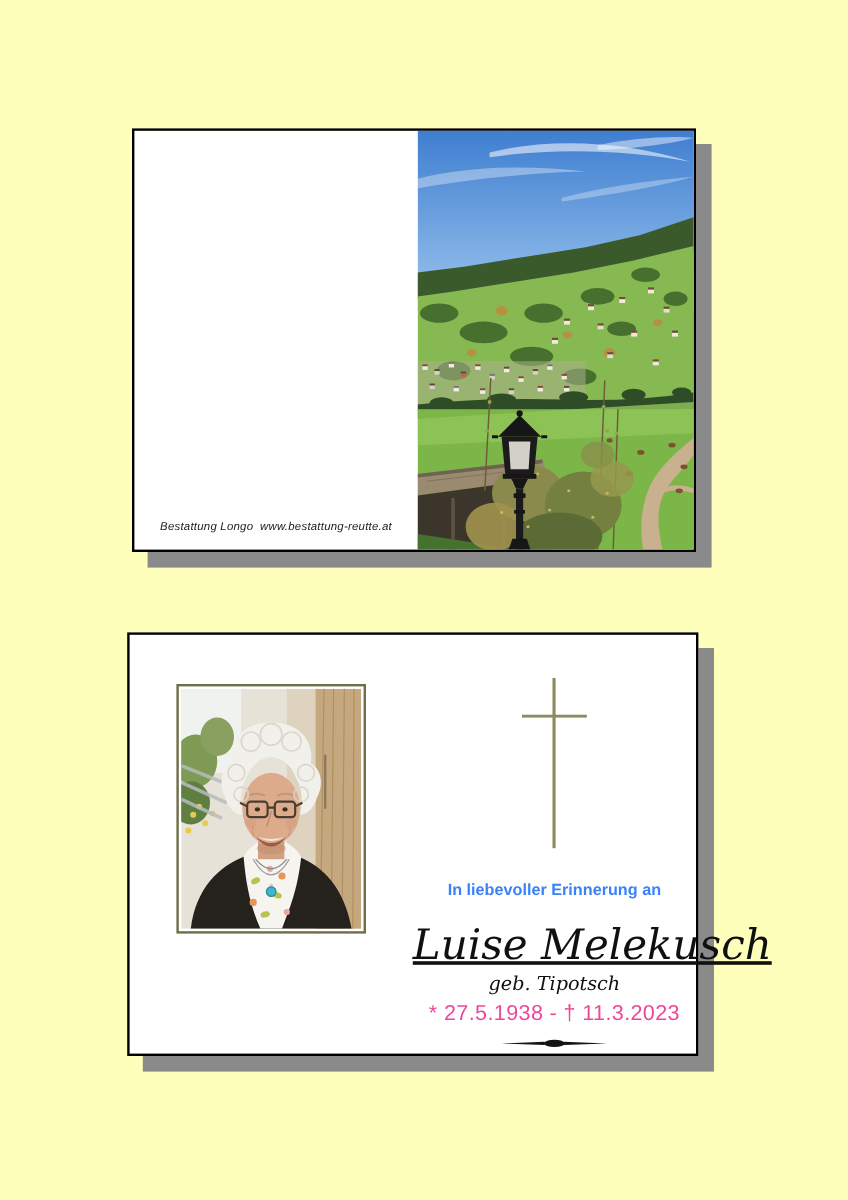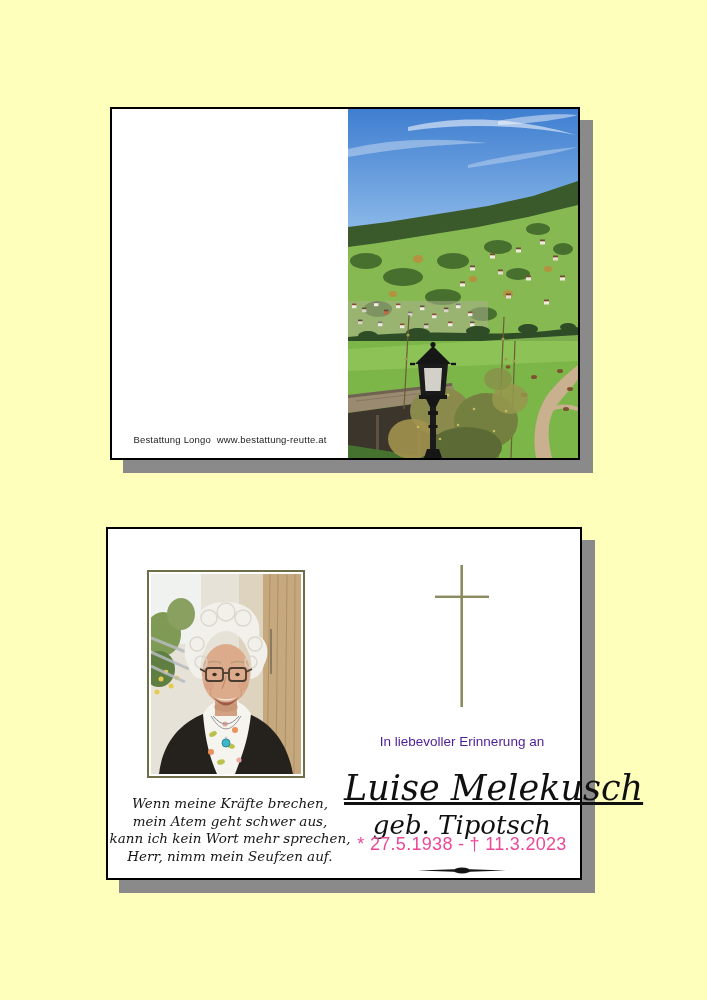--- a/index.html
+++ b/index.html
@@ -11,48 +11,48 @@
   .card{
     position:absolute;background:#ffffff;border:2px solid #000000;
     box-shadow:13px 13px 0 #8a8a8a;
   }
   #card-top{left:110px;top:107px;width:466px;height:349px;}
   #card-bottom{left:106px;top:527px;width:472px;height:349px;}
 
   
   .top-footer{
     position:absolute;left:0;bottom:13px;width:236px;text-align:center;
-    font-size:9.5px;color:#1c1c1c;white-space:pre;letter-spacing:.2px;
+    font-size:9.5px;color:#1c1c1c;white-space:pre;letter-spacing:.2px;font-style:italic;
   }
   .landscape{
     position:absolute;right:0;top:0;width:230px;height:349px;display:block;
   }
 
   
   .portrait-frame{
     position:absolute;left:39px;top:41px;width:150px;height:200px;
     border:2px solid #6e6e48;padding:2px;background:#fff;box-sizing:content-box;
   }
   .portrait-frame svg{display:block;width:150px;height:200px;}
   .verse{
     position:absolute;left:0;top:266px;width:244px;text-align:center;
     font-family:"DejaVu Serif",serif;font-style:italic;
     font-size:13.5px;line-height:17.6px;color:#151515;
   }
   .right-col{position:absolute;left:236px;top:0;width:236px;height:349px;}
   .rc{position:absolute;left:0;width:100%;text-align:center;}
   .cross-wrap{top:36px;height:142px;}
-  .intro{top:205px;font-size:13.5px;color:#4c1d95;}
+  .intro{top:205px;font-size:13.5px;color:#3b82f6;font-weight:bold;}
   .salutation{top:227px;font-size:14.5px;color:#141414;}
   .deceased-name{
     top:239px;font-family:"DejaVu Serif",serif;font-style:italic;
     font-size:35px;color:#101010;white-space:nowrap;text-decoration:underline;
   }
   .maiden{top:281px;font-family:"DejaVu Serif",serif;font-style:italic;
-    font-size:26px;color:#101010;}
+    font-size:16px;color:#101010;}
   .dates{top:305px;font-size:18px;color:#ec4899;letter-spacing:.3px;}
   .flourish-wrap{top:332px;}
 </style>
 </head>
 <body>
 
 <div class="card" id="card-top">
 
   <div class="top-footer">Bestattung Longo  www.bestattung-reutte.at</div>
 
@@ -375,26 +375,20 @@
       <ellipse cx="63.5" cy="100.5" rx="2.2" ry="1.7" fill="#3a2e24"></ellipse>
       <ellipse cx="86.5" cy="100.5" rx="2.2" ry="1.7" fill="#3a2e24"></ellipse>
 
       <path d="M62,142 Q75,158 88,142" stroke="#8a8a8a" stroke-width="1" fill="none"></path>
       <path d="M60,142 Q75,168 90,142" stroke="#9a9a9a" stroke-width="1" fill="none"></path>
       <circle cx="75" cy="164" r="1.6" fill="#cccccc"></circle>
       <circle cx="75" cy="169" r="4" fill="#3fb6c9" stroke="#2a8a99" stroke-width="1"></circle>
     </svg>
   </div>
 
-  <div class="verse">
-    <div>Wenn meine Kräfte brechen,</div>
-    <div>mein Atem geht schwer aus,</div>
-    <div>kann ich kein Wort mehr sprechen,</div>
-    <div>Herr, nimm mein Seufzen auf.</div>
-  </div>
 
   <div class="right-col">
     <div class="rc cross-wrap">
       <svg width="58" height="142" viewBox="0 0 58 142" aria-hidden="true">
         <rect x="27.4" y="0" width="2.6" height="142" fill="#8b8b5f"></rect>
         <rect x="2" y="30.6" width="54" height="2.4" fill="#8b8b5f"></rect>
       </svg>
     </div>
     <div class="rc intro">In liebevoller Erinnerung an</div>
     <div class="rc deceased-name">Luise Melekusch</div>

